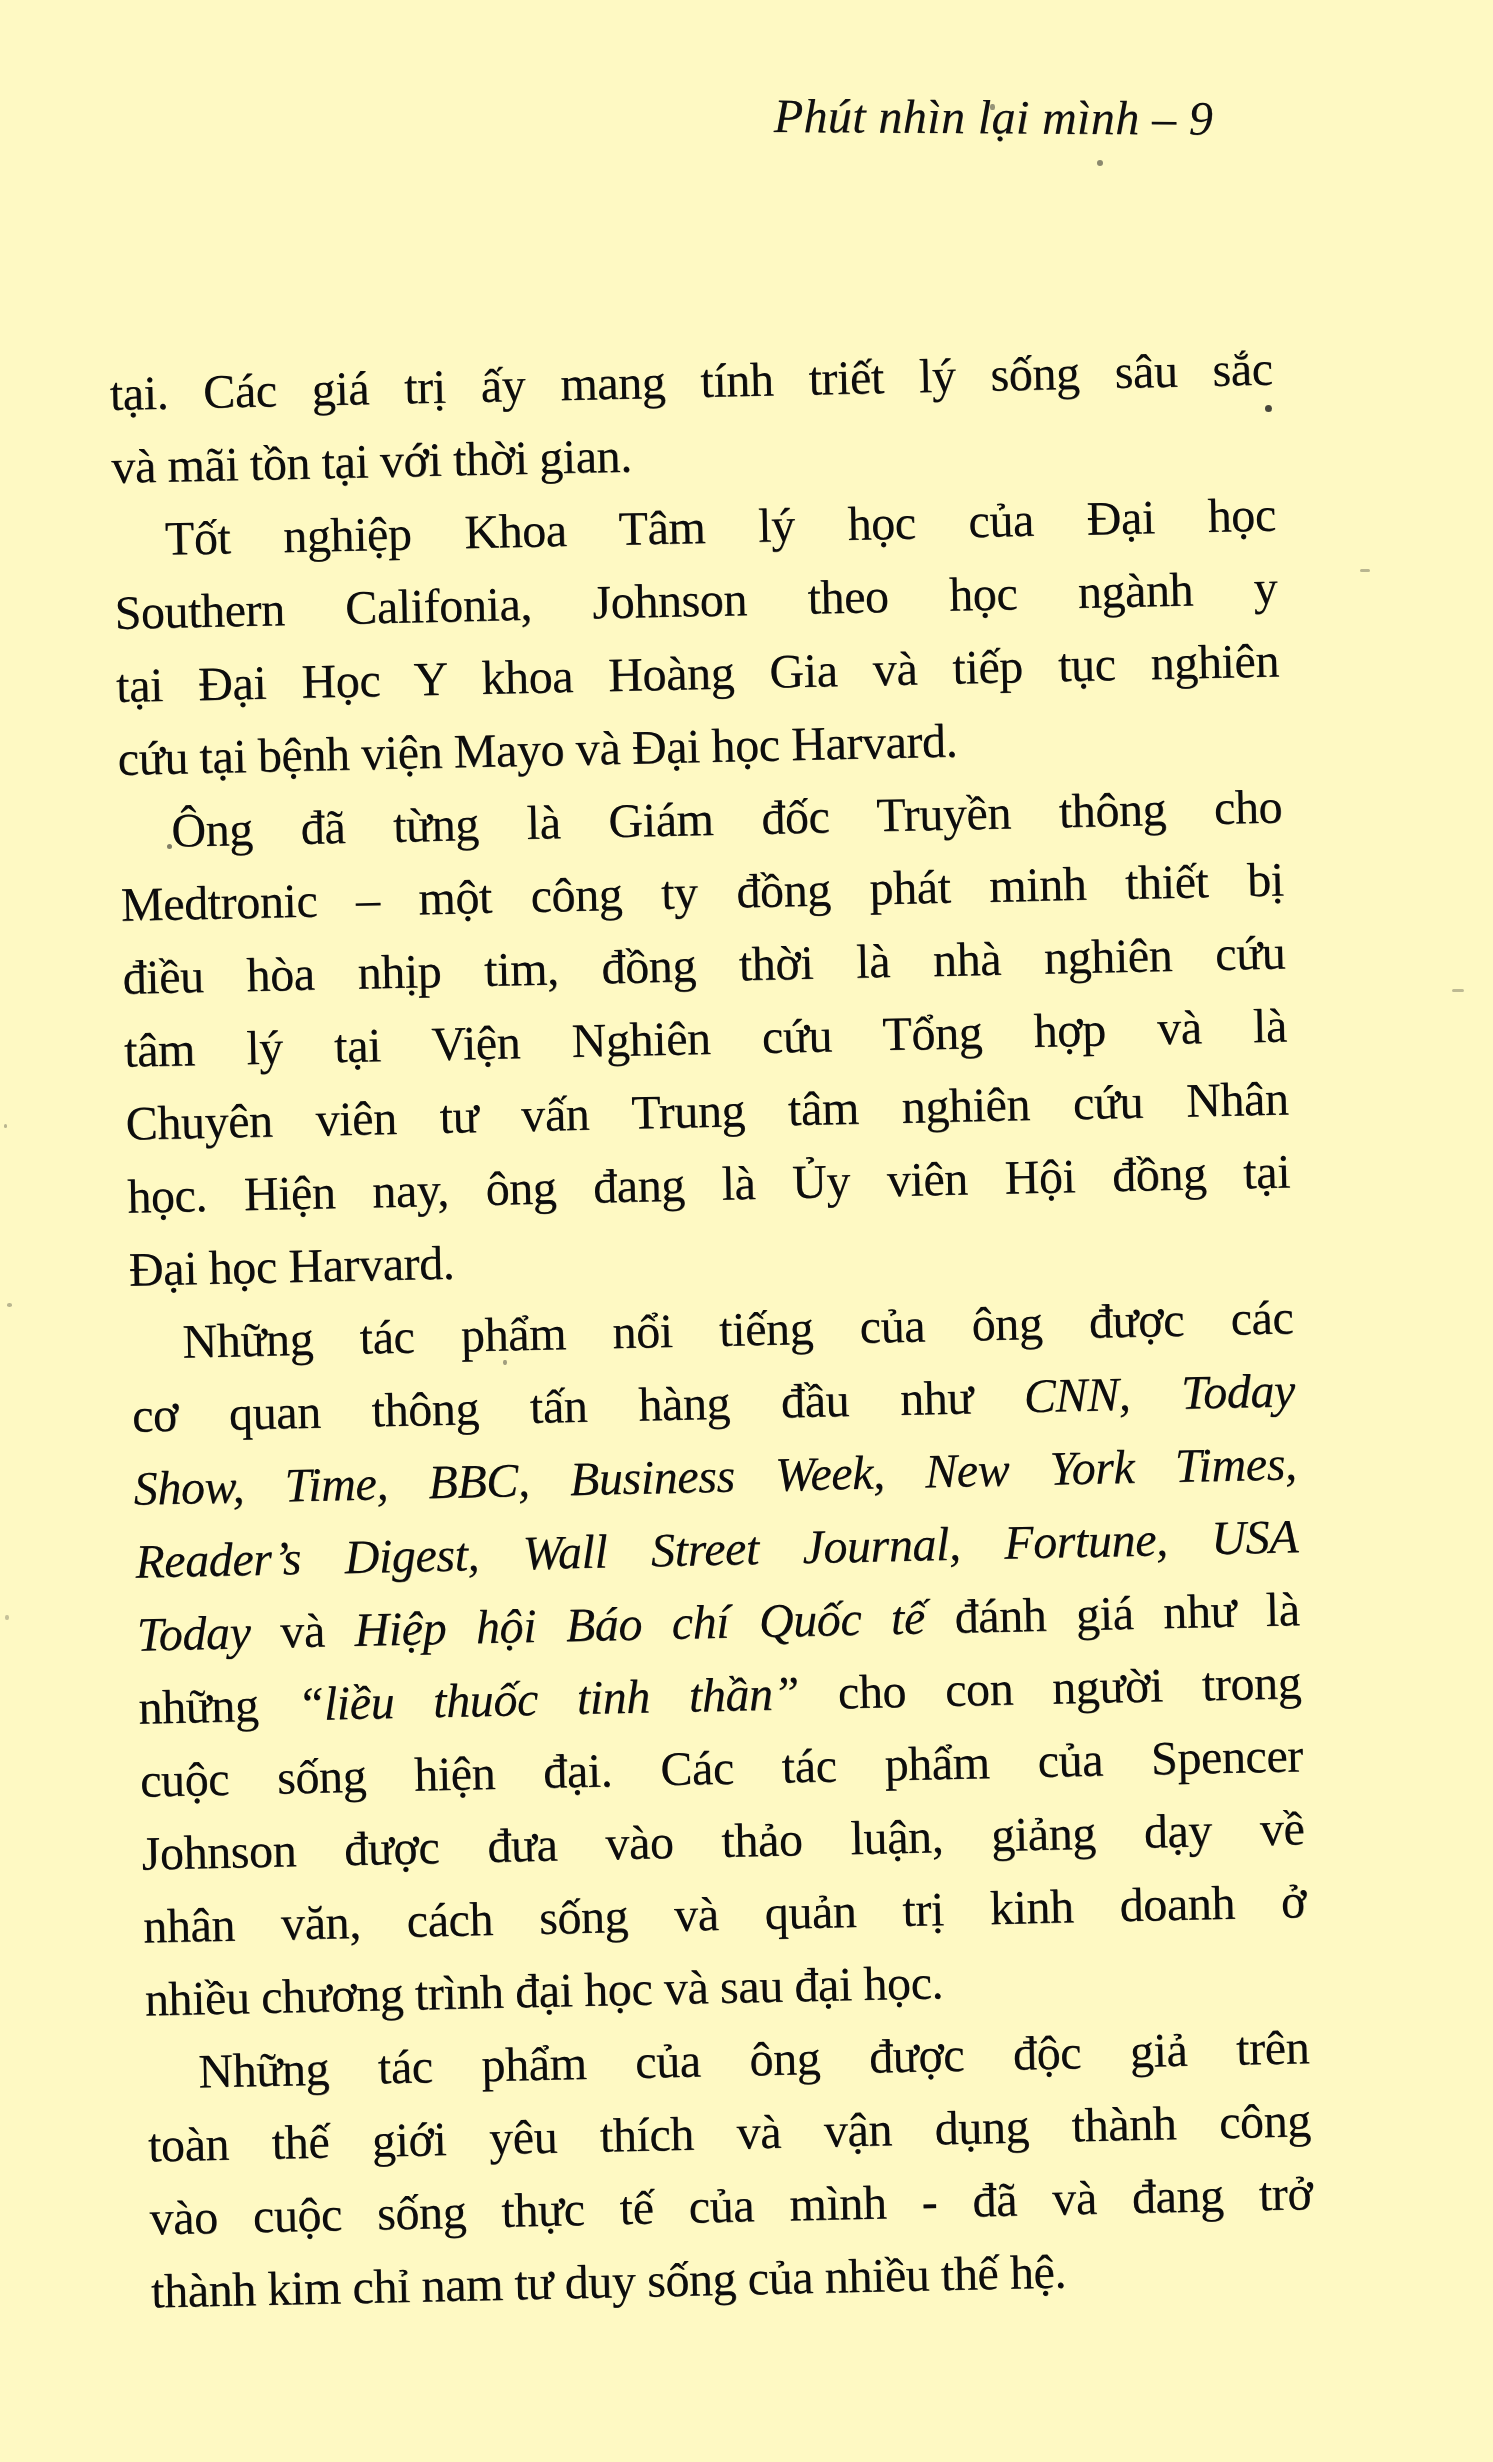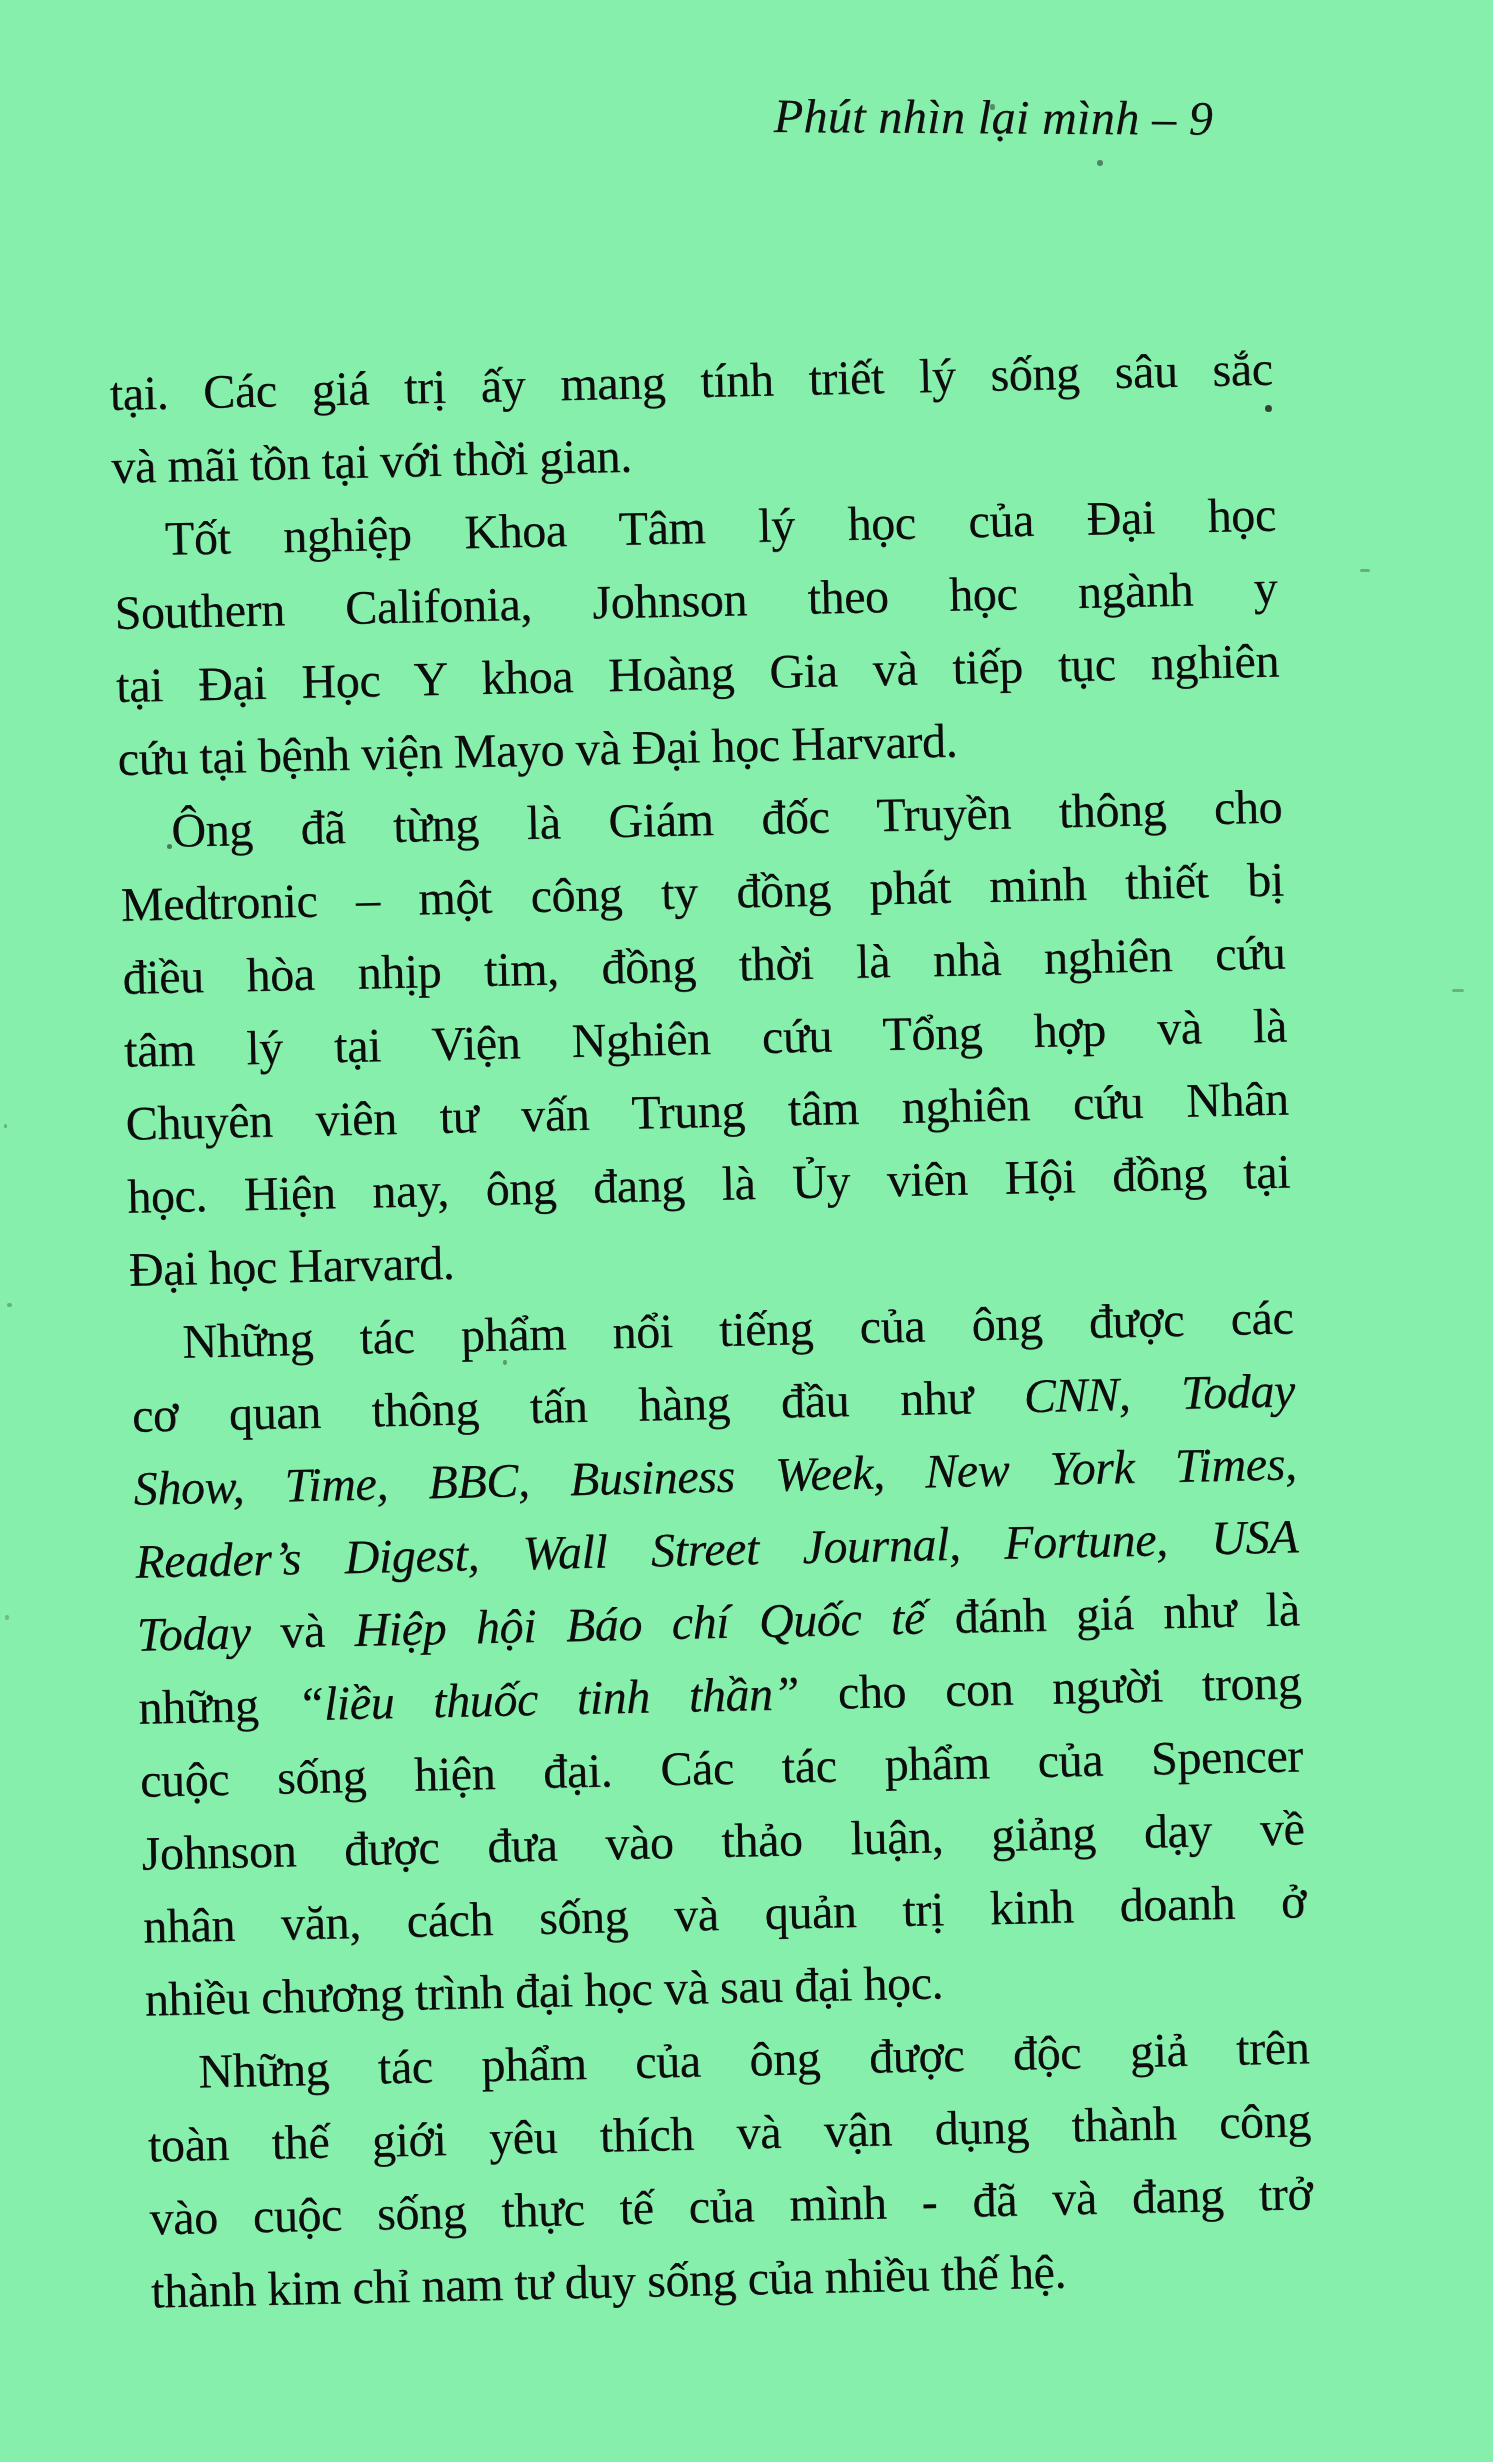--- a/index.html
+++ b/index.html
@@ -1,20 +1,20 @@
 <!DOCTYPE html>
 <html style="font-size:14.4px"><head>
 <meta charset="utf-8">
 <style>
   html, body { margin: 0; padding: 0; background: #ffffff; }
   .page {
     position: relative;
     width: 1493px;
     height: 2462px;
-    background: #86efac;
+    background: #fef9c3;
     overflow: hidden;
     font-family: "Liberation Serif", "DejaVu Serif", serif;
     color: #0d0d0d;
   }
   .running-header {
     position: absolute;
     left: 774px;
     top: 86px;
     transform: rotate(0.35deg);
     transform-origin: 0 0;

